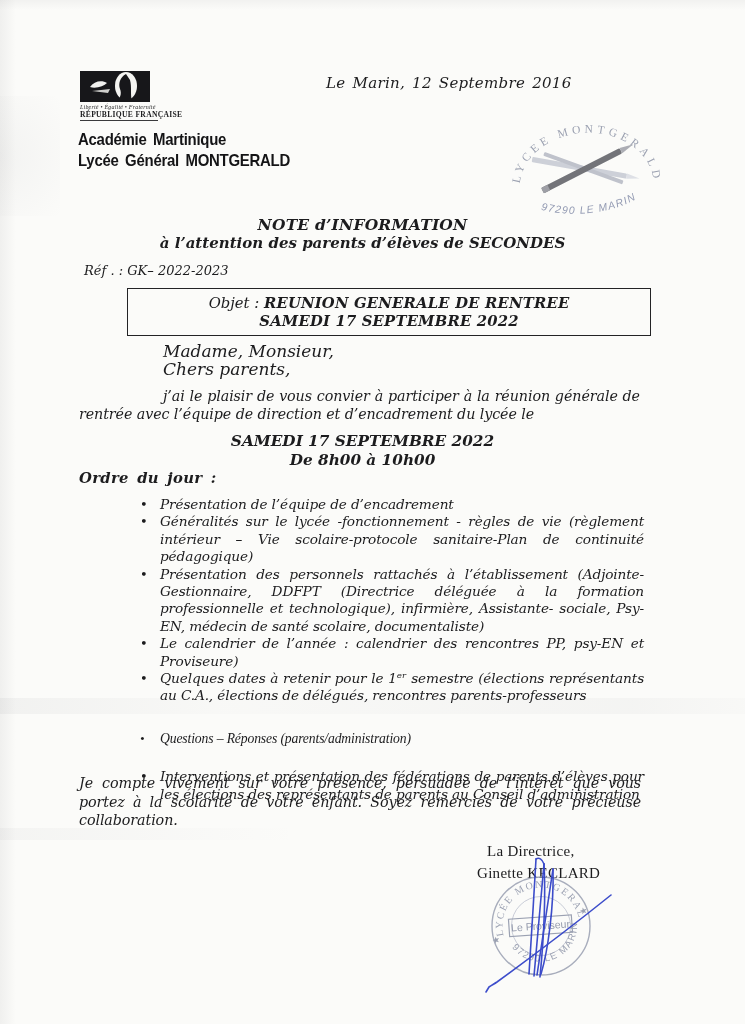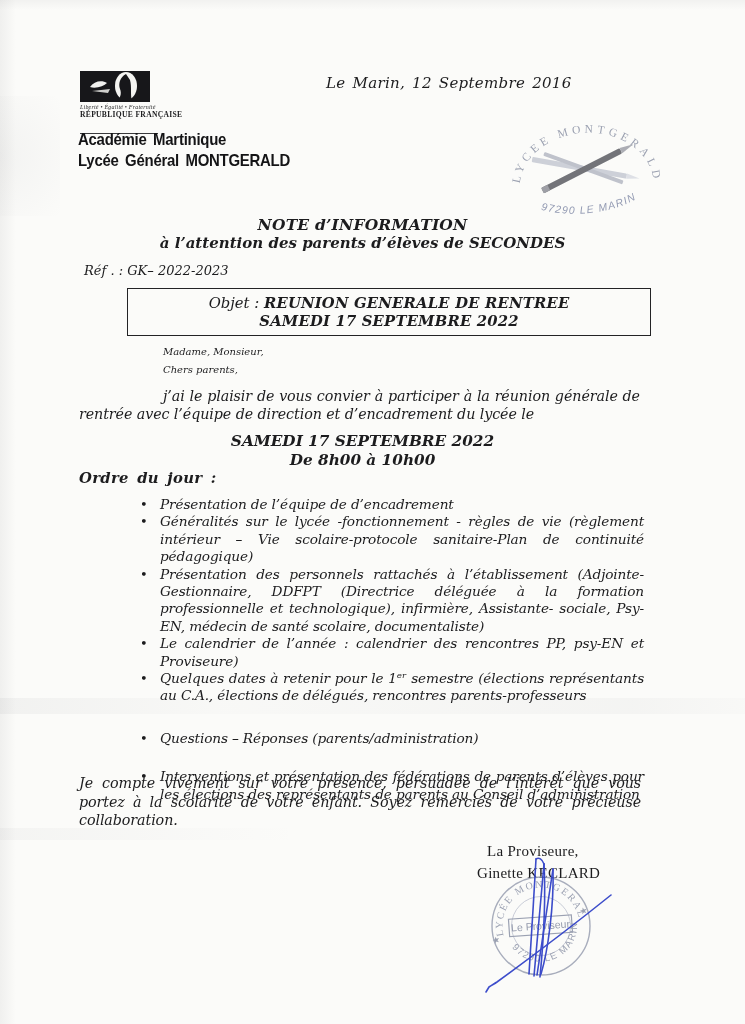--- a/index.html
+++ b/index.html
@@ -23,21 +23,21 @@
     background:linear-gradient(to right, rgba(110,112,120,0.05), rgba(110,112,120,0));}
   .band-3{position:absolute;left:0;top:96px;width:60px;height:120px;
     background:radial-gradient(ellipse at left, rgba(110,112,120,0.06), rgba(110,112,120,0));}
 
   
   .marianne{position:absolute;left:80px;top:71px;width:78px;}
   .marianne svg{display:block;}
   .marianne .motto{font-family:"Liberation Serif",serif;font-style:italic;font-size:6px;
     letter-spacing:0.2px;margin-top:2px;color:#2a2a2c;white-space:nowrap;}
   .marianne .republic{font-family:"Liberation Serif",serif;font-size:7.6px;font-weight:bold;
-    letter-spacing:0.3px;color:#1d1d1f;border-bottom:1px solid #3a3a3c;padding-bottom:14px;white-space:nowrap;}
+    letter-spacing:0.3px;color:#1d1d1f;border-bottom:1px solid #3a3a3c;padding-bottom:1px;white-space:nowrap;}
   .place-date{position:absolute;left:326px;top:74px;font-style:italic;font-size:15px;
     letter-spacing:0.3px;word-spacing:2px;white-space:nowrap;}
   .sender{position:absolute;left:78px;top:129px;font-family:"Liberation Sans",sans-serif;
     font-weight:bold;font-size:17px;line-height:21px;color:#141416;}
   .sender .cond{display:inline-block;transform:scaleX(0.88);transform-origin:left center;
     letter-spacing:-0.3px;word-spacing:3px;white-space:nowrap;}
   .top-stamp{position:absolute;left:504px;top:112px;transform:rotate(-4deg);opacity:0.82;}
 
   
   .title-block{position:absolute;left:80px;top:215px;width:565px;text-align:center;
@@ -45,32 +45,32 @@
   .title-block .t1{font-size:15.5px;letter-spacing:0.2px;}
   .title-block .t2{font-size:15px;}
   .ref-line{position:absolute;left:84px;top:263px;font-style:italic;font-size:13px;}
   .subject-box{position:absolute;left:127px;top:288px;width:522px;height:46px;
     border:1.6px solid #232325;display:flex;flex-direction:column;justify-content:center;
     text-align:center;font-style:italic;font-size:14.8px;line-height:18.5px;}
   .subject-box .obj-label{font-weight:normal;}
   .subject-box b{letter-spacing:0.2px;}
 
   
-  .salutation{position:absolute;left:163px;top:343px;font-style:italic;font-size:10px;line-height:17.5px;}
+  .salutation{position:absolute;left:163px;top:343px;font-style:italic;font-size:17px;line-height:17.5px;}
   .intro{position:absolute;left:79px;top:387px;width:561px;font-style:italic;font-size:14.3px;
     line-height:18px;text-indent:84px;text-align:justify;letter-spacing:-0.1px;}
   .event-block{position:absolute;left:80px;top:432px;width:565px;text-align:center;
     font-weight:bold;font-style:italic;font-size:15.3px;line-height:18.5px;}
   .agenda-heading{position:absolute;left:79px;top:469px;font-weight:bold;font-style:italic;
     font-size:14.8px;letter-spacing:0.3px;word-spacing:3px;}
   ul.agenda{position:absolute;left:138px;top:496px;width:506px;margin:0;padding:0;list-style:none;}
   ul.agenda li{position:relative;padding-left:22px;font-style:italic;font-size:13.7px;
     line-height:17.4px;text-align:justify;letter-spacing:-0.15px;margin:0;}
   ul.agenda li::before{content:"•";position:absolute;left:2px;top:0;font-size:13px;}
-  ul.agenda li.gap-a{margin-top:25px;}
+  ul.agenda li.gap-a{margin-top:25px;font-family:Liberation Serif, serif;}
   ul.agenda li.gap-b{margin-top:21px;}
   .closing{position:absolute;left:79px;top:774px;width:562px;font-style:italic;font-size:14.3px;
     line-height:18.5px;text-align:justify;letter-spacing:-0.1px;}
 
   
   .sig-title{position:absolute;left:487px;top:843px;font-family:"Liberation Serif",serif;
     font-size:15px;letter-spacing:0.3px;}
   .sig-name{position:absolute;left:477px;top:865px;font-family:"Liberation Serif",serif;
     font-size:15px;letter-spacing:0.3px;}
   .seal{position:absolute;left:478px;top:856px;}
@@ -164,21 +164,21 @@
     <li><span>Généralités sur le lycée  -fonctionnement - règles de vie (règlement intérieur – Vie scolaire-protocole sanitaire-Plan de continuité pédagogique)</span></li>
     <li><span>Présentation des personnels rattachés à l’établissement (Adjointe-Gestionnaire, DDFPT (Directrice déléguée à la formation professionnelle et technologique), infirmière, Assistante- sociale, Psy-EN, médecin de santé scolaire, documentaliste)</span></li>
     <li><span>Le calendrier de l’année : calendrier des rencontres PP, psy-EN et Proviseure)</span></li>
     <li><span>Quelques dates à retenir pour le 1ᵉʳ semestre (élections représentants au C.A., élections de délégués, rencontres parents-professeurs</span></li>
     <li class="gap-a"><span>Questions – Réponses (parents/administration)</span></li>
     <li class="gap-b"><span>Interventions et présentation des fédérations de parents d’élèves pour les élections des représentants de parents au Conseil d’administration</span></li>
   </ul>
 
   <div class="closing">Je compte vivement sur votre présence, persuadée de l’intérêt que vous portez à la scolarité de votre enfant. Soyez remerciés  de votre précieuse collaboration.</div>
 
-  <div class="sig-title">La Proviseure,</div>
+  <div class="sig-title">La Directrice,</div>
   <div class="sig-name">Ginette KECLARD</div>
 
   <svg class="seal" width="175" height="155" viewBox="0 0 175 155">
     <defs>
       <path id="bs-top" d="M 24.5,70 A 38.5,38.5 0 0 1 101.5,70" fill="none"></path>
       <path id="bs-bot" d="M 27,75 A 36.5,36.5 0 0 0 99,75" fill="none"></path>
     </defs>
     <g opacity="0.85">
       <circle cx="63" cy="70" r="49" fill="none" stroke="#9aa0b2" stroke-width="1.4"></circle>
       <circle cx="63" cy="70" r="29.5" fill="none" stroke="#a8aec0" stroke-width="1" opacity="0.7"></circle>

